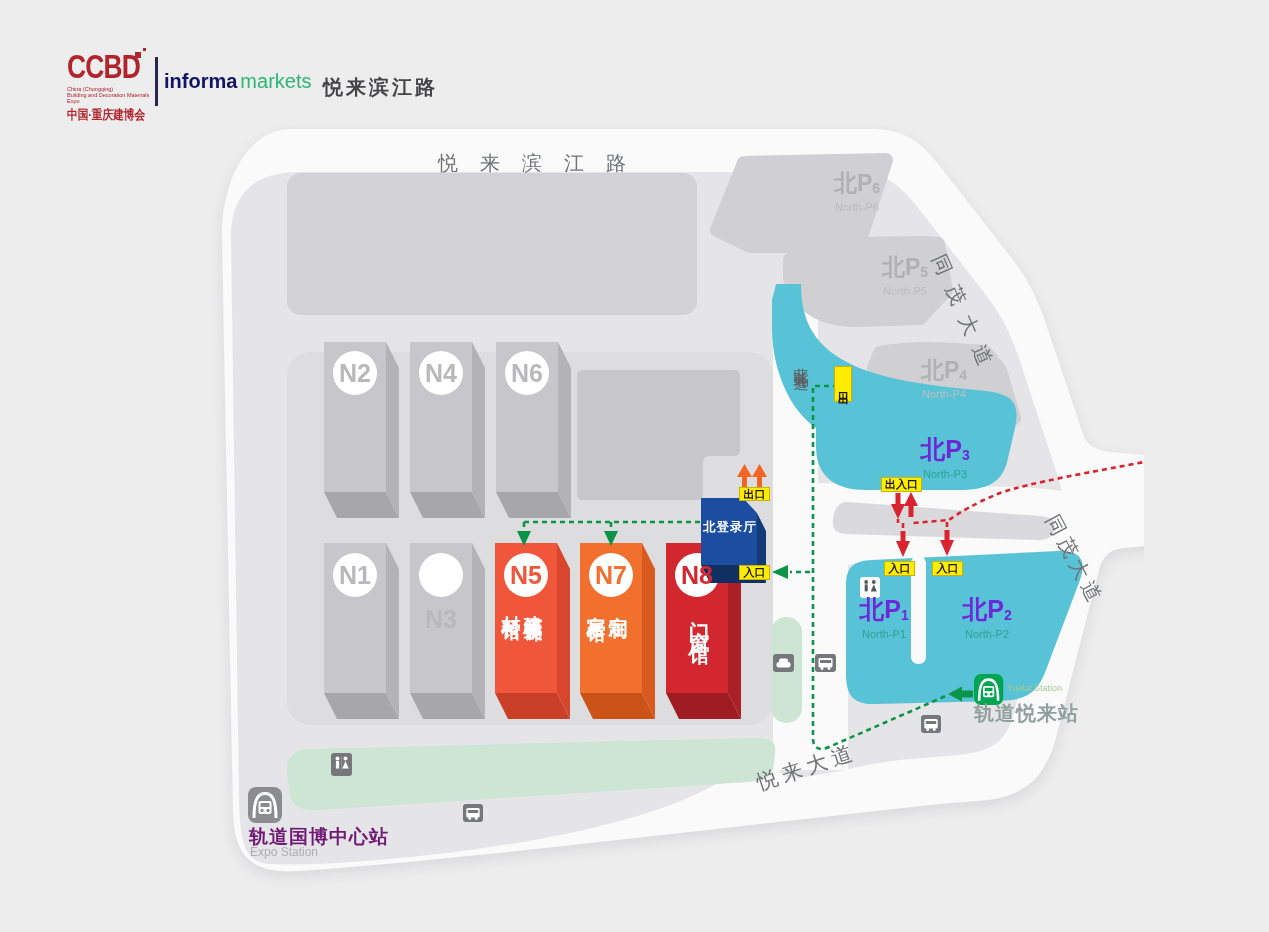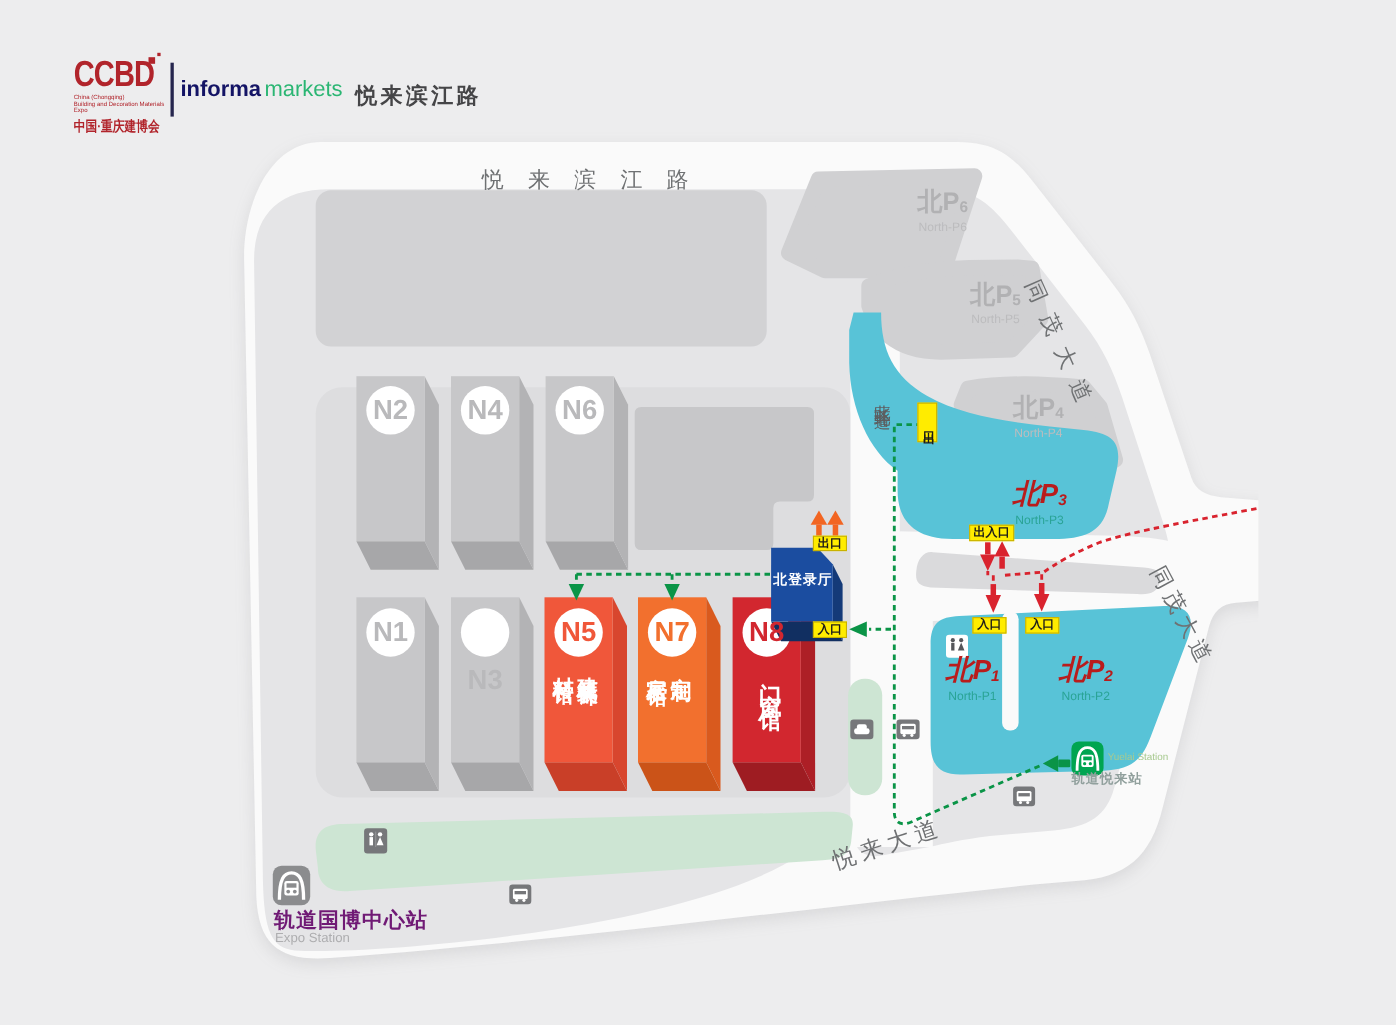--- a/index.html
+++ b/index.html
@@ -6,21 +6,21 @@
   .stage{position:relative;width:1144px;height:932px;background:#ededee;overflow:hidden;
          font-family:"Liberation Sans","DejaVu Sans",sans-serif;}
   .stage svg{position:absolute;left:0;top:0;}
   .lbl{position:absolute;white-space:pre;}
   .road-lbl{color:#6f7173;font-size:20px;font-weight:500;}
   .vert{writing-mode:vertical-rl;text-orientation:upright;}
   .pk{position:absolute;text-align:center;}
   .pk-cn{font-weight:bold;font-size:23px;color:#b1b1b3;line-height:23px;}
   .pk-num{font-size:14px;vertical-align:-2px;}
   .pk-en{font-size:11px;color:#bcbcbe;margin-top:1px;}
-  .pk.teal .pk-cn{color:#b91c1c;font-size:25px;font-style:italic;}
+  .pk.teal .pk-cn{color:#6d28d9;font-size:25px;}
   .pk.teal .pk-en{color:#2aa496;}
   .hall-id{position:absolute;transform:translate(-50%,-50%);font-size:25px;font-weight:bold;color:#b9b9bb;}
   .hall-id.c5{color:#f0573a}.hall-id.c7{color:#f2702e}.hall-id.c8{color:#d2272f}
   .hall-txt{position:absolute;writing-mode:vertical-rl;white-space:pre-line;color:#fff;
             font-weight:bold;font-size:19px;line-height:22px;letter-spacing:3px;}
   .marker{position:absolute;background:#ffec00;border:1px solid #c9b200;color:#1a1a1a;
           font-size:11px;font-weight:bold;display:flex;align-items:center;justify-content:center;
           box-sizing:border-box;line-height:11px;}
   .hd{position:absolute;}
 </style>
@@ -292,15 +292,15 @@
 <div class="marker vert" style="left:834px;top:366px;width:18px;height:36px;">出口</div>
 <div class="marker" style="left:739px;top:487px;width:31px;height:14px;">出口</div>
 <div class="marker" style="left:739px;top:565px;width:31px;height:15px;">入口</div>
 <div class="marker" style="left:881px;top:477px;width:41px;height:15px;">出入口</div>
 <div class="marker" style="left:884px;top:561px;width:31px;height:15px;">入口</div>
 <div class="marker" style="left:932px;top:561px;width:31px;height:15px;">入口</div>
 
 <div class="lbl" style="left:249px;top:824px;font-size:19px;font-weight:bold;color:#701a75;letter-spacing:1px;">轨道国博中心站</div>
 <div class="lbl" style="left:250px;top:845px;font-size:12px;color:#aeaeb0;">Expo Station</div>
 <div class="lbl" style="left:1007px;top:683px;font-size:9px;color:#a8ca90;">Yuelai Station</div>
-<div class="lbl" style="left:974px;top:700px;font-size:12px;font-weight:bold;color:#91a09d;letter-spacing:1px;">轨道悦来站</div>
+<div class="lbl" style="left:974px;top:700px;font-size:20px;font-weight:bold;color:#91a09d;letter-spacing:1px;">轨道悦来站</div>
 
 </div>
 
 </body></html>

